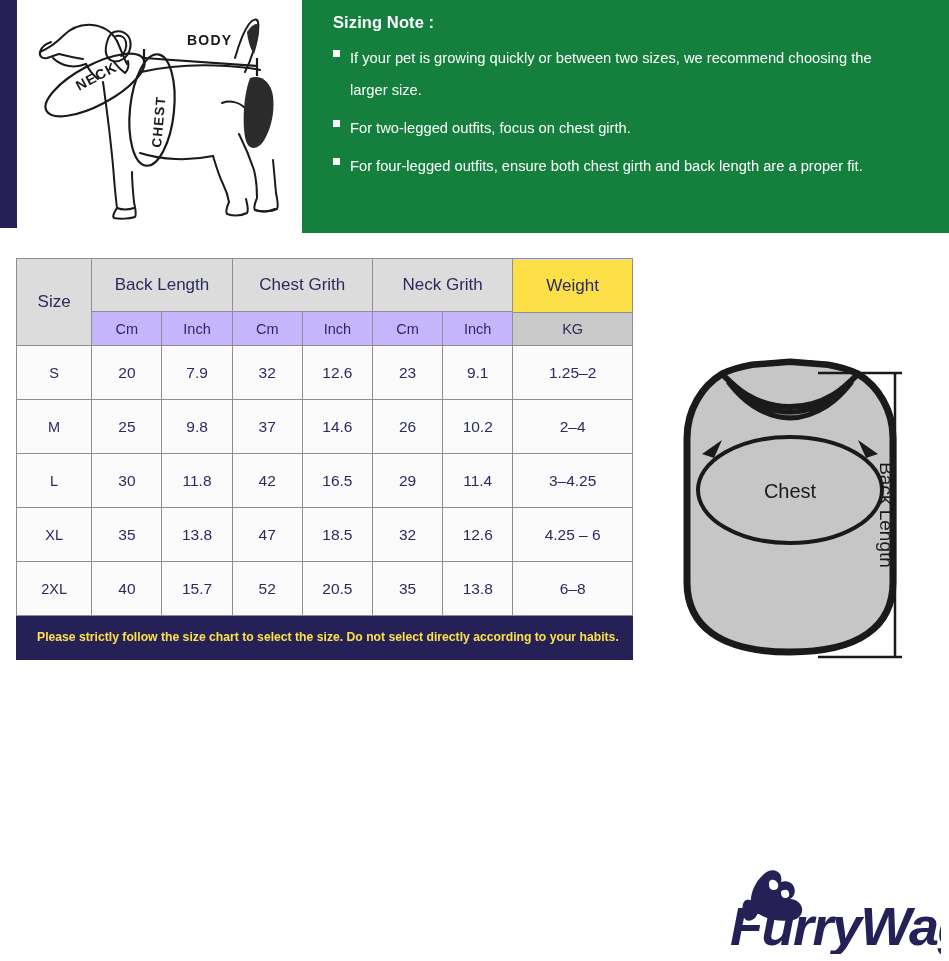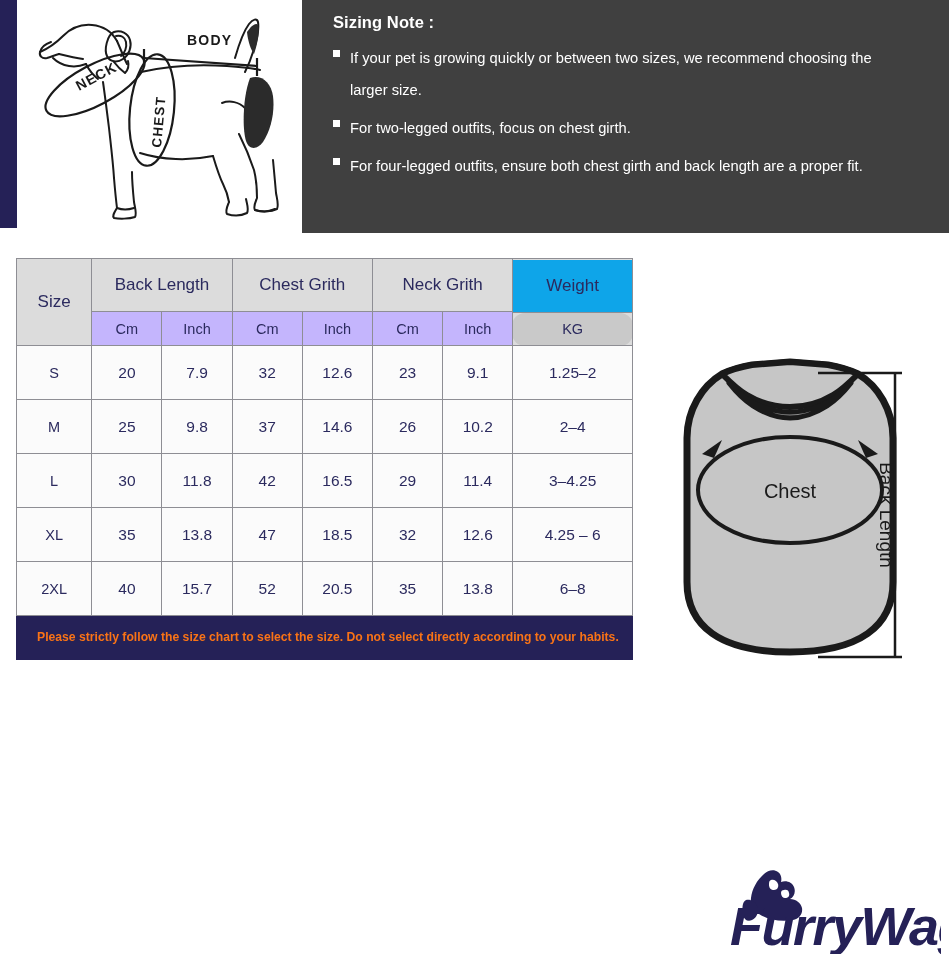--- a/index.html
+++ b/index.html
@@ -32,21 +32,21 @@
     position: absolute;
     left: 17px; top: 0;
     width: 285px; height: 233px;
   }
   #dog-diagram svg { display: block; }
 
   #sizing-note-panel {
     position: absolute;
     left: 302px; top: 0;
     width: 647px; height: 233px;
-    background: #404040;
+    background: #15803d;
     box-sizing: border-box;
     padding: 13px 30px 16px 31px;
   }
   #sizing-note-title {
     color: #ffffff;
     font-size: 16.5px;
     font-weight: bold;
     margin: 0 0 10px 0;
     letter-spacing: 0.1px;
   }
@@ -110,21 +110,21 @@
   }
   
   col.c-size   { width: 73px; }
   col.c-num    { width: 68px; }
   col.c-weight { width: 116px; }
 
   #table-footer-note {
     width: 617px;
     box-sizing: border-box;
     background: #252157;
-    color: #f97316;
+    color: #fde047;
     font-size: 12.2px;
     line-height: 18px;
     padding: 12px 8px 13px 20px;
     font-weight: bold;
     border: 1px solid #252157;
     border-top: none;
   }
 
   
   #garment-diagram {
@@ -241,22 +241,22 @@
         <col class="c-num">
         <col class="c-weight">
     </colgroup>
     <thead>
       <tr class="hdr-main">
         <th rowspan="2">Size</th>
         <th colspan="2">Back Length</th>
         <th colspan="2">Chest Grith</th>
         <th colspan="2">Neck Grith</th>
         <th rowspan="2">
-          <div style="height:52px;line-height:52px;border-bottom:1px solid #8e8e94;background:#0ea5e9;margin:0 -1px;">Weight</div>
-          <div style="height:33px;line-height:33px;background:#c9c9c9;font-size:14.5px;margin:0 -1px -1px -1px;border-radius:13px;">KG</div>
+          <div style="height:52px;line-height:52px;border-bottom:1px solid #8e8e94;background:#fde047;margin:0 -1px;">Weight</div>
+          <div style="height:33px;line-height:33px;background:#c9c9c9;font-size:14.5px;margin:0 -1px -1px -1px;">KG</div>
         </th>
       </tr>
       <tr class="hdr-sub">
         <th>Cm</th>
         <th>Inch</th>
         <th>Cm</th>
         <th>Inch</th>
         <th>Cm</th>
         <th>Inch</th>
       </tr>

